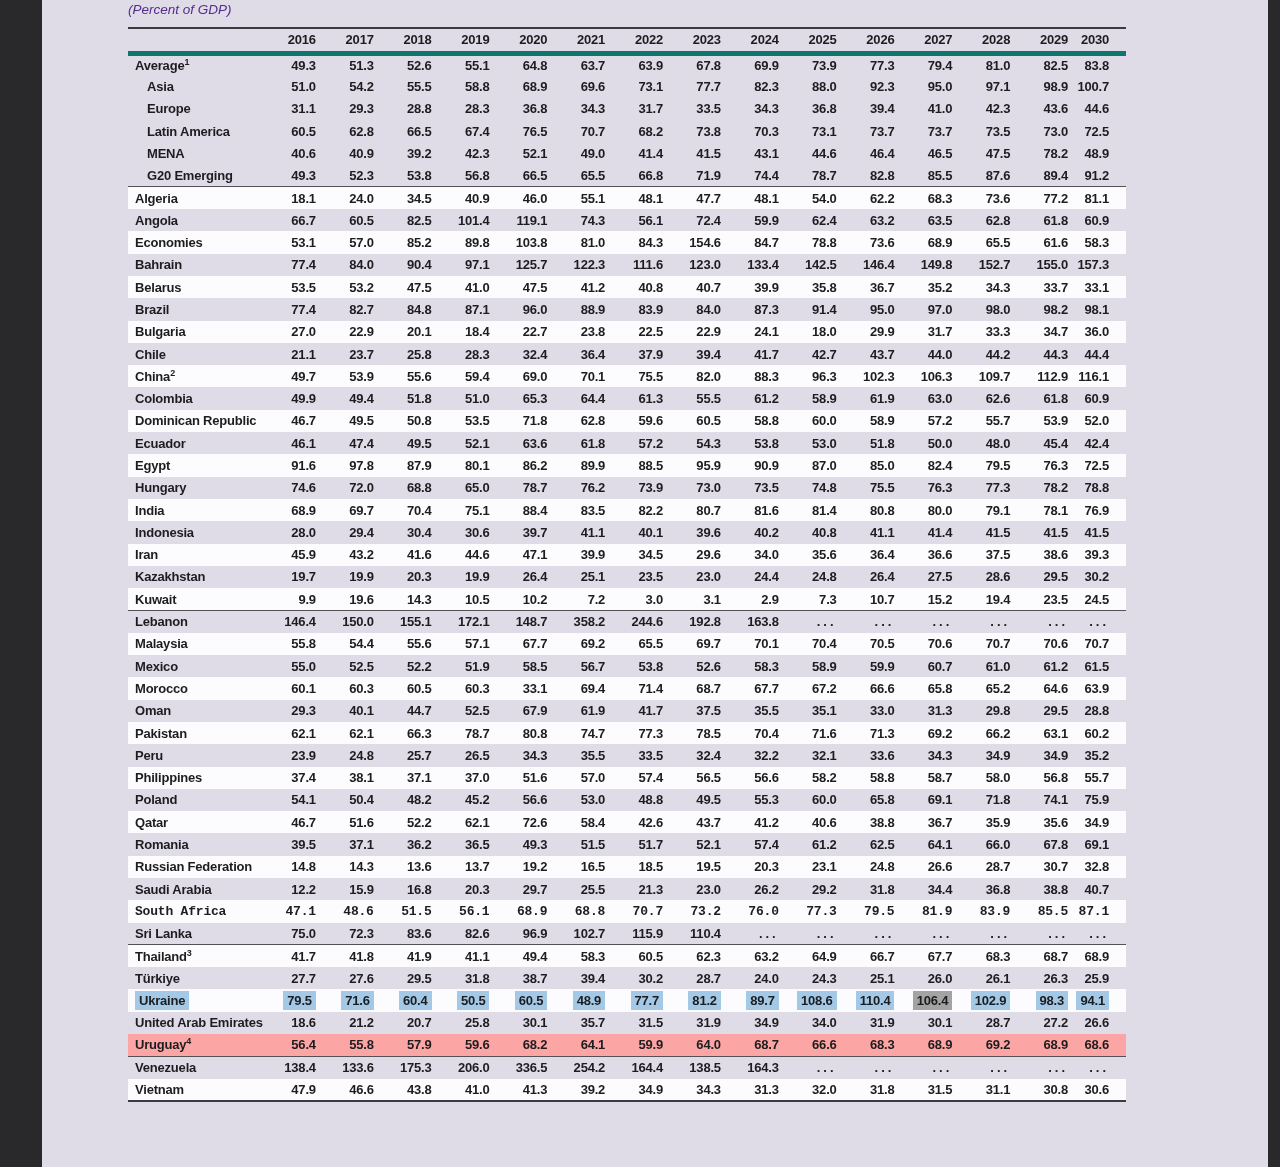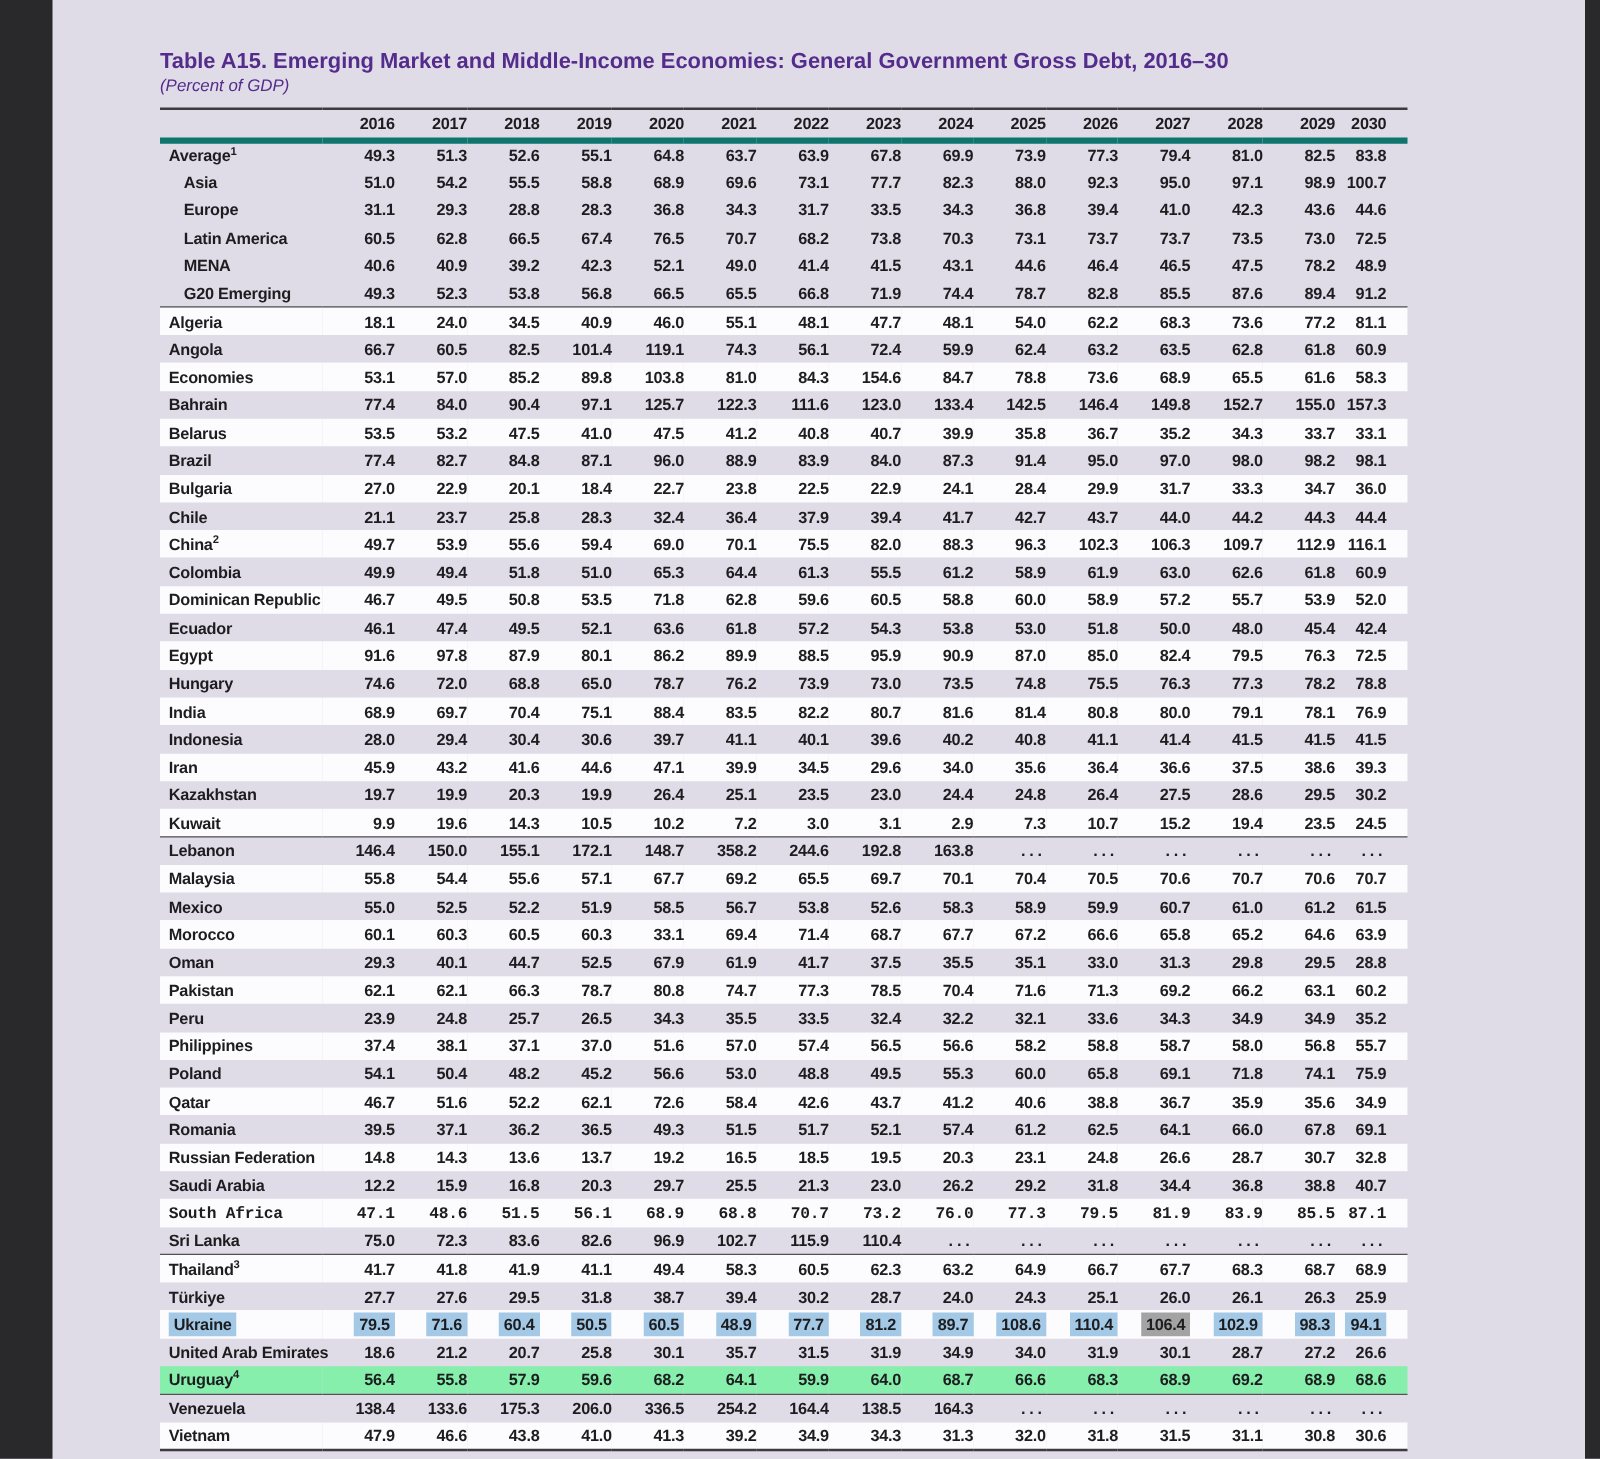--- a/index.html
+++ b/index.html
@@ -54,21 +54,20 @@
   .hl { background:#a3c9e6; padding:2px 4px 2px 4px; }
   .dots { letter-spacing:3px; }
 </style>
 </head>
 <body style="background: rgb(223, 219, 231);">
 
 <div class="side-strip left" style="background: rgb(41, 40, 42);"></div>
 <div class="side-strip right" style="background: rgb(41, 40, 42);"></div>
 
 <div class="content">
-  <h1 class="title" style="color: rgb(84, 44, 140);">Table A15. Emerging Market and Middle-Income Economies: General Government Gross Debt, 2016–30</h1>
   <div class="subtitle" style="color: rgb(84, 44, 140);">(Percent of GDP)</div>
 
   <table class="debt">
     <thead>
       <tr>
         <th class="corner"></th>
 
       <th>2016</th>
           <th>2017</th>
           <th>2018</th>
@@ -308,21 +307,21 @@
           <td class="label"><span>Bulgaria</span></td>
           <td><span>27.0</span></td>
           <td><span>22.9</span></td>
           <td><span>20.1</span></td>
           <td><span>18.4</span></td>
           <td><span>22.7</span></td>
           <td><span>23.8</span></td>
           <td><span>22.5</span></td>
           <td><span>22.9</span></td>
           <td><span>24.1</span></td>
-          <td><span>28.4</span></td>
+          <td><span>18.0</span></td>
           <td><span>29.9</span></td>
           <td><span>31.7</span></td>
           <td><span>33.3</span></td>
           <td><span>34.7</span></td>
           <td><span>36.0</span></td>
         </tr>
         <tr>
           <td class="label"><span>Chile</span></td>
           <td><span>21.1</span></td>
           <td><span>23.7</span></td>
@@ -873,21 +872,21 @@
           <td><span>31.5</span></td>
           <td><span>31.9</span></td>
           <td><span>34.9</span></td>
           <td><span>34.0</span></td>
           <td><span>31.9</span></td>
           <td><span>30.1</span></td>
           <td><span>28.7</span></td>
           <td><span>27.2</span></td>
           <td><span>26.6</span></td>
         </tr>
-        <tr class="stripe rule-below" style="background: #86efac;">
+        <tr class="stripe rule-below" style="background: #fca5a5;">
           <td class="label"><span>Uruguay<sup>4</sup></span></td>
           <td><span>56.4</span></td>
           <td><span>55.8</span></td>
           <td><span>57.9</span></td>
           <td><span>59.6</span></td>
           <td><span>68.2</span></td>
           <td><span>64.1</span></td>
           <td><span>59.9</span></td>
           <td><span>64.0</span></td>
           <td><span>68.7</span></td>

